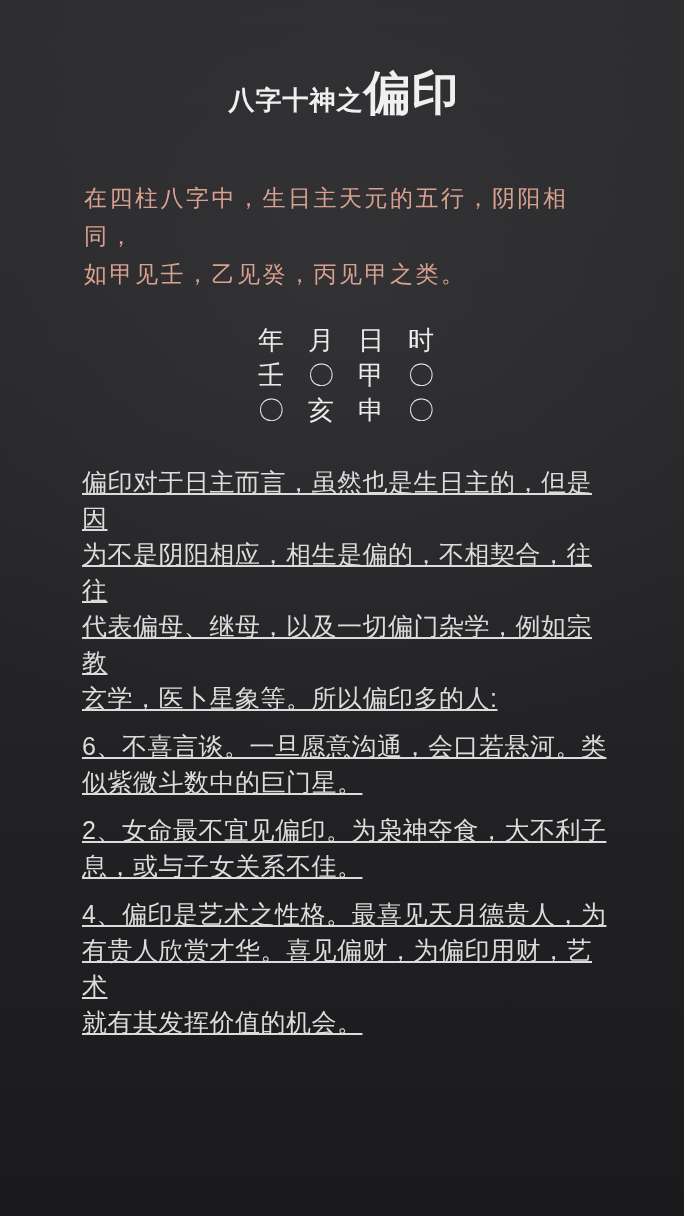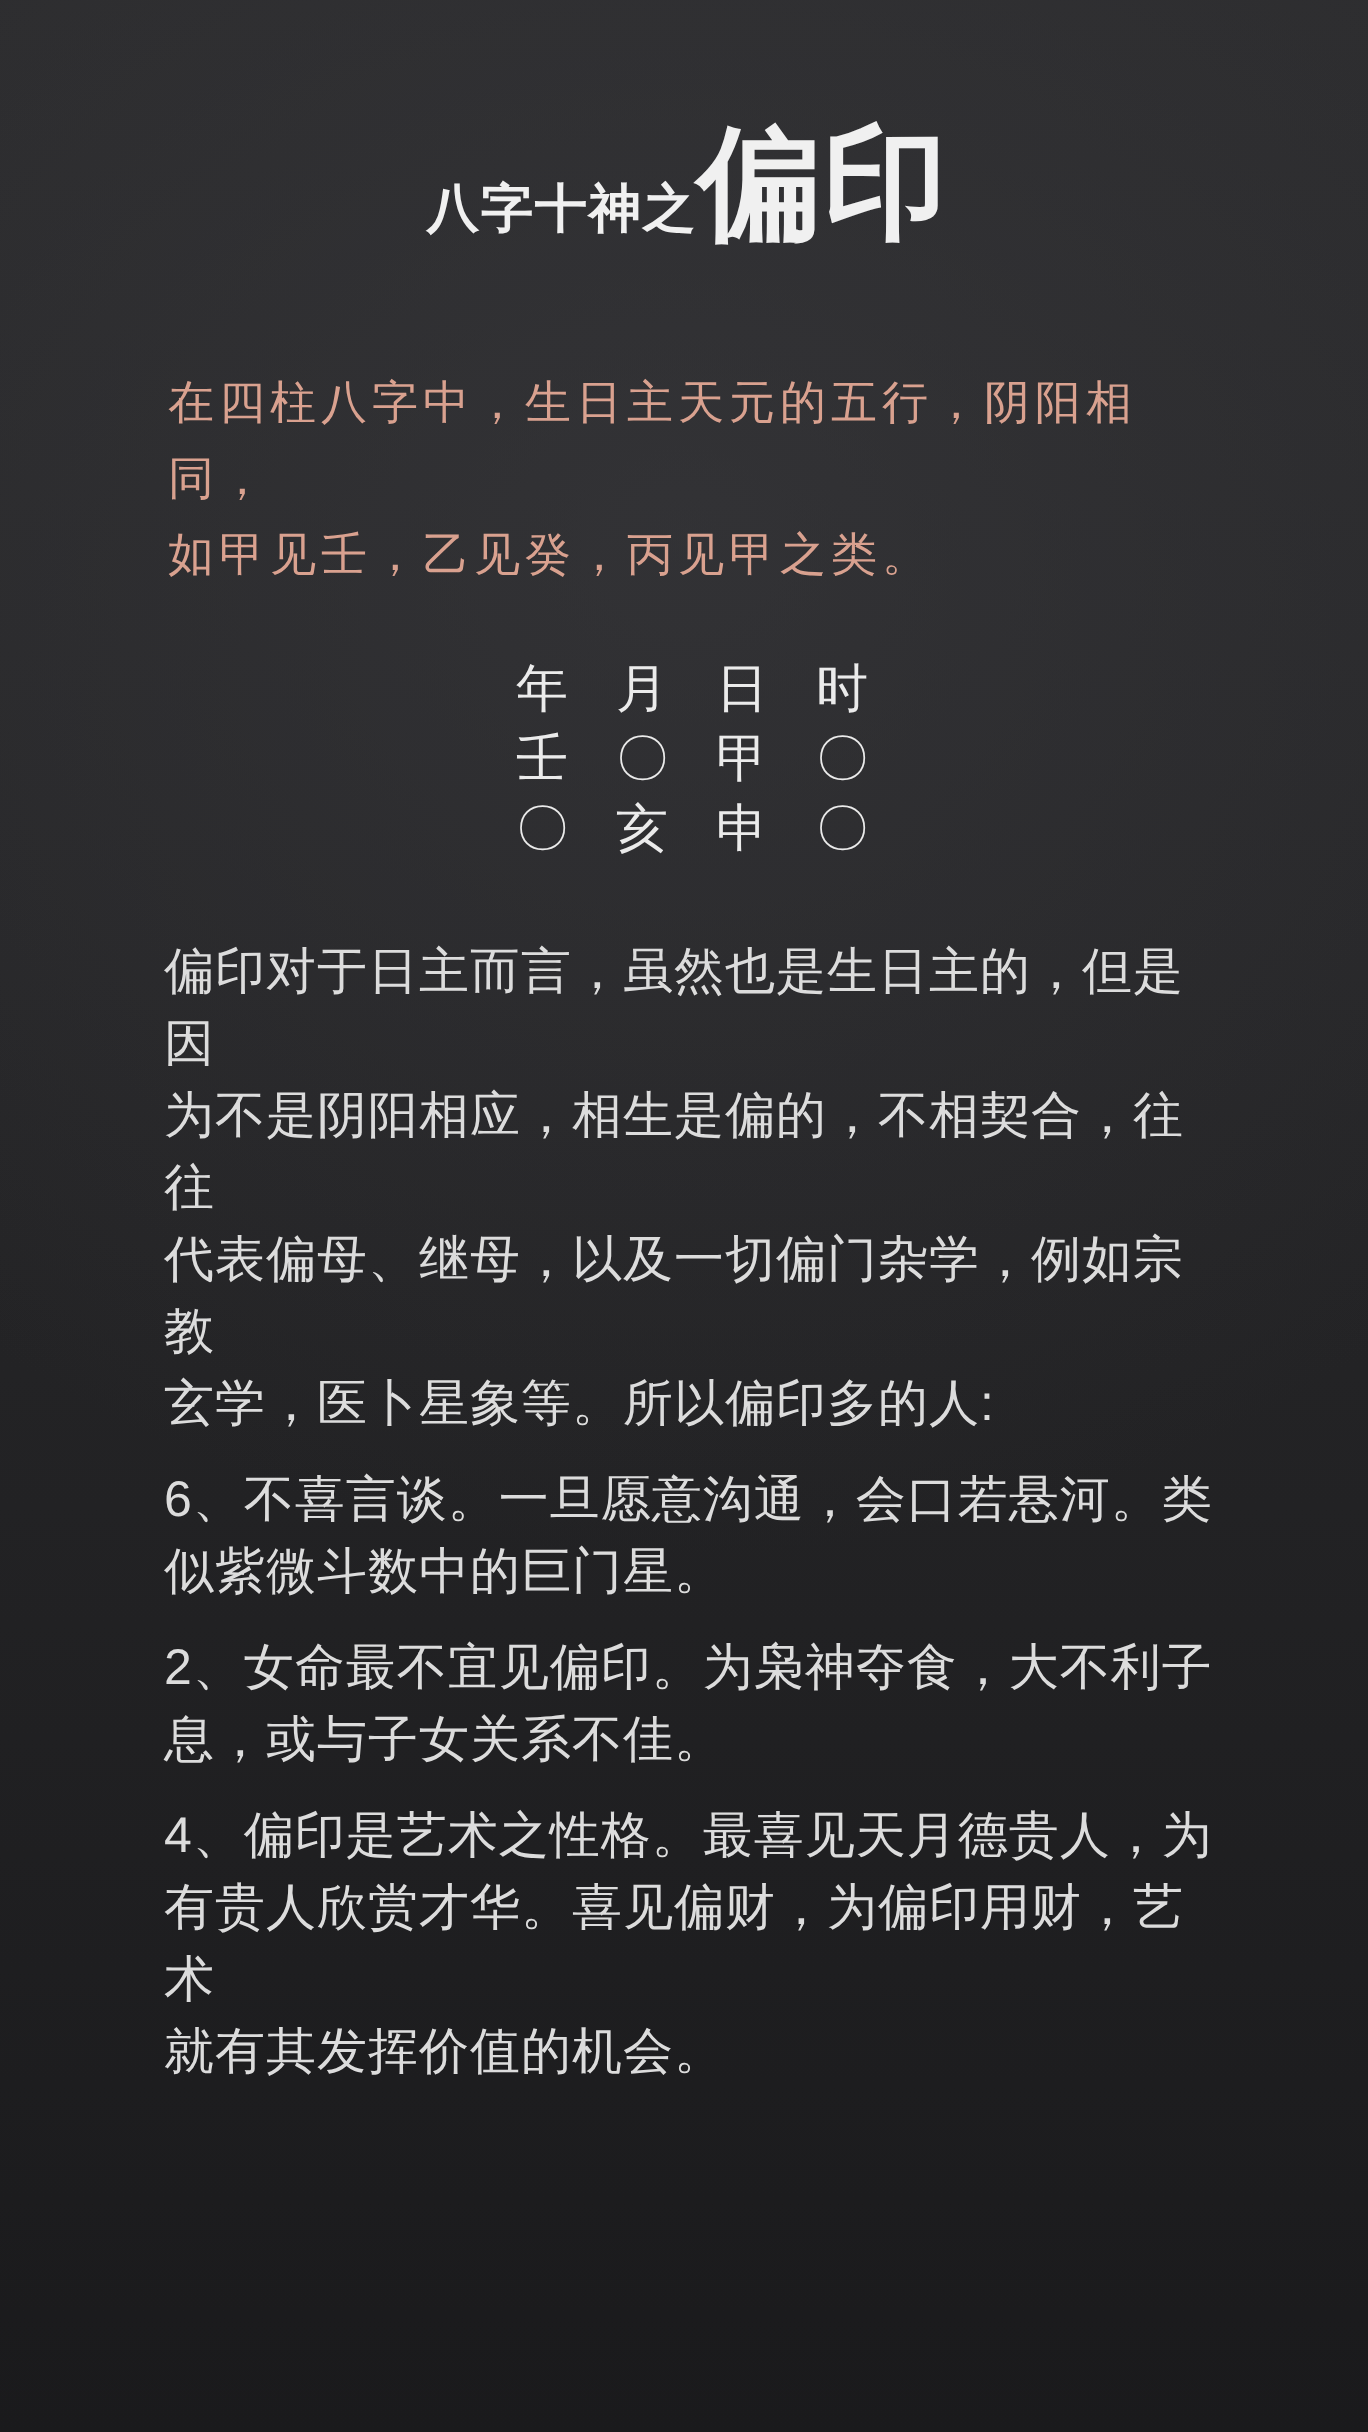--- a/index.html
+++ b/index.html
@@ -29,29 +29,29 @@
     color: #f0f0f0;
     white-space: nowrap;
     margin: 0 0 0 -4px;
   }
   .title-prefix {
     font-size: 26px;
     letter-spacing: 1px;
     vertical-align: baseline;
   }
   .title-main {
-    font-size: 62px;
+    font-size: 47px;
     letter-spacing: 1px;
     vertical-align: baseline;
   }
 
   
   .intro {
     margin: 50px 0 0 2px;
-    font-family: Liberation Serif, serif;
+    font-family: Liberation Sans, sans-serif;
     font-size: 23px;
     line-height: 38px;
     letter-spacing: 2.5px;
     color: #d9a18f;
     white-space: pre-line;
   }
 
   
   .bazi {
     margin: 30px auto 0 auto;
@@ -64,20 +64,21 @@
     vertical-align: middle;
     font-size: 26px;
     color: #ebebeb;
     padding: 0;
   }
 
   
   .content {
     margin-top: 36px;
     color: #dcdcdc;
+    text-decoration: underline;
   }
   .content p {
     margin: 0 0 12px 0;
     font-size: 25px;
     line-height: 36px;
     letter-spacing: 0.5px;
     white-space: pre-line;
   }
 </style>
 </head>

